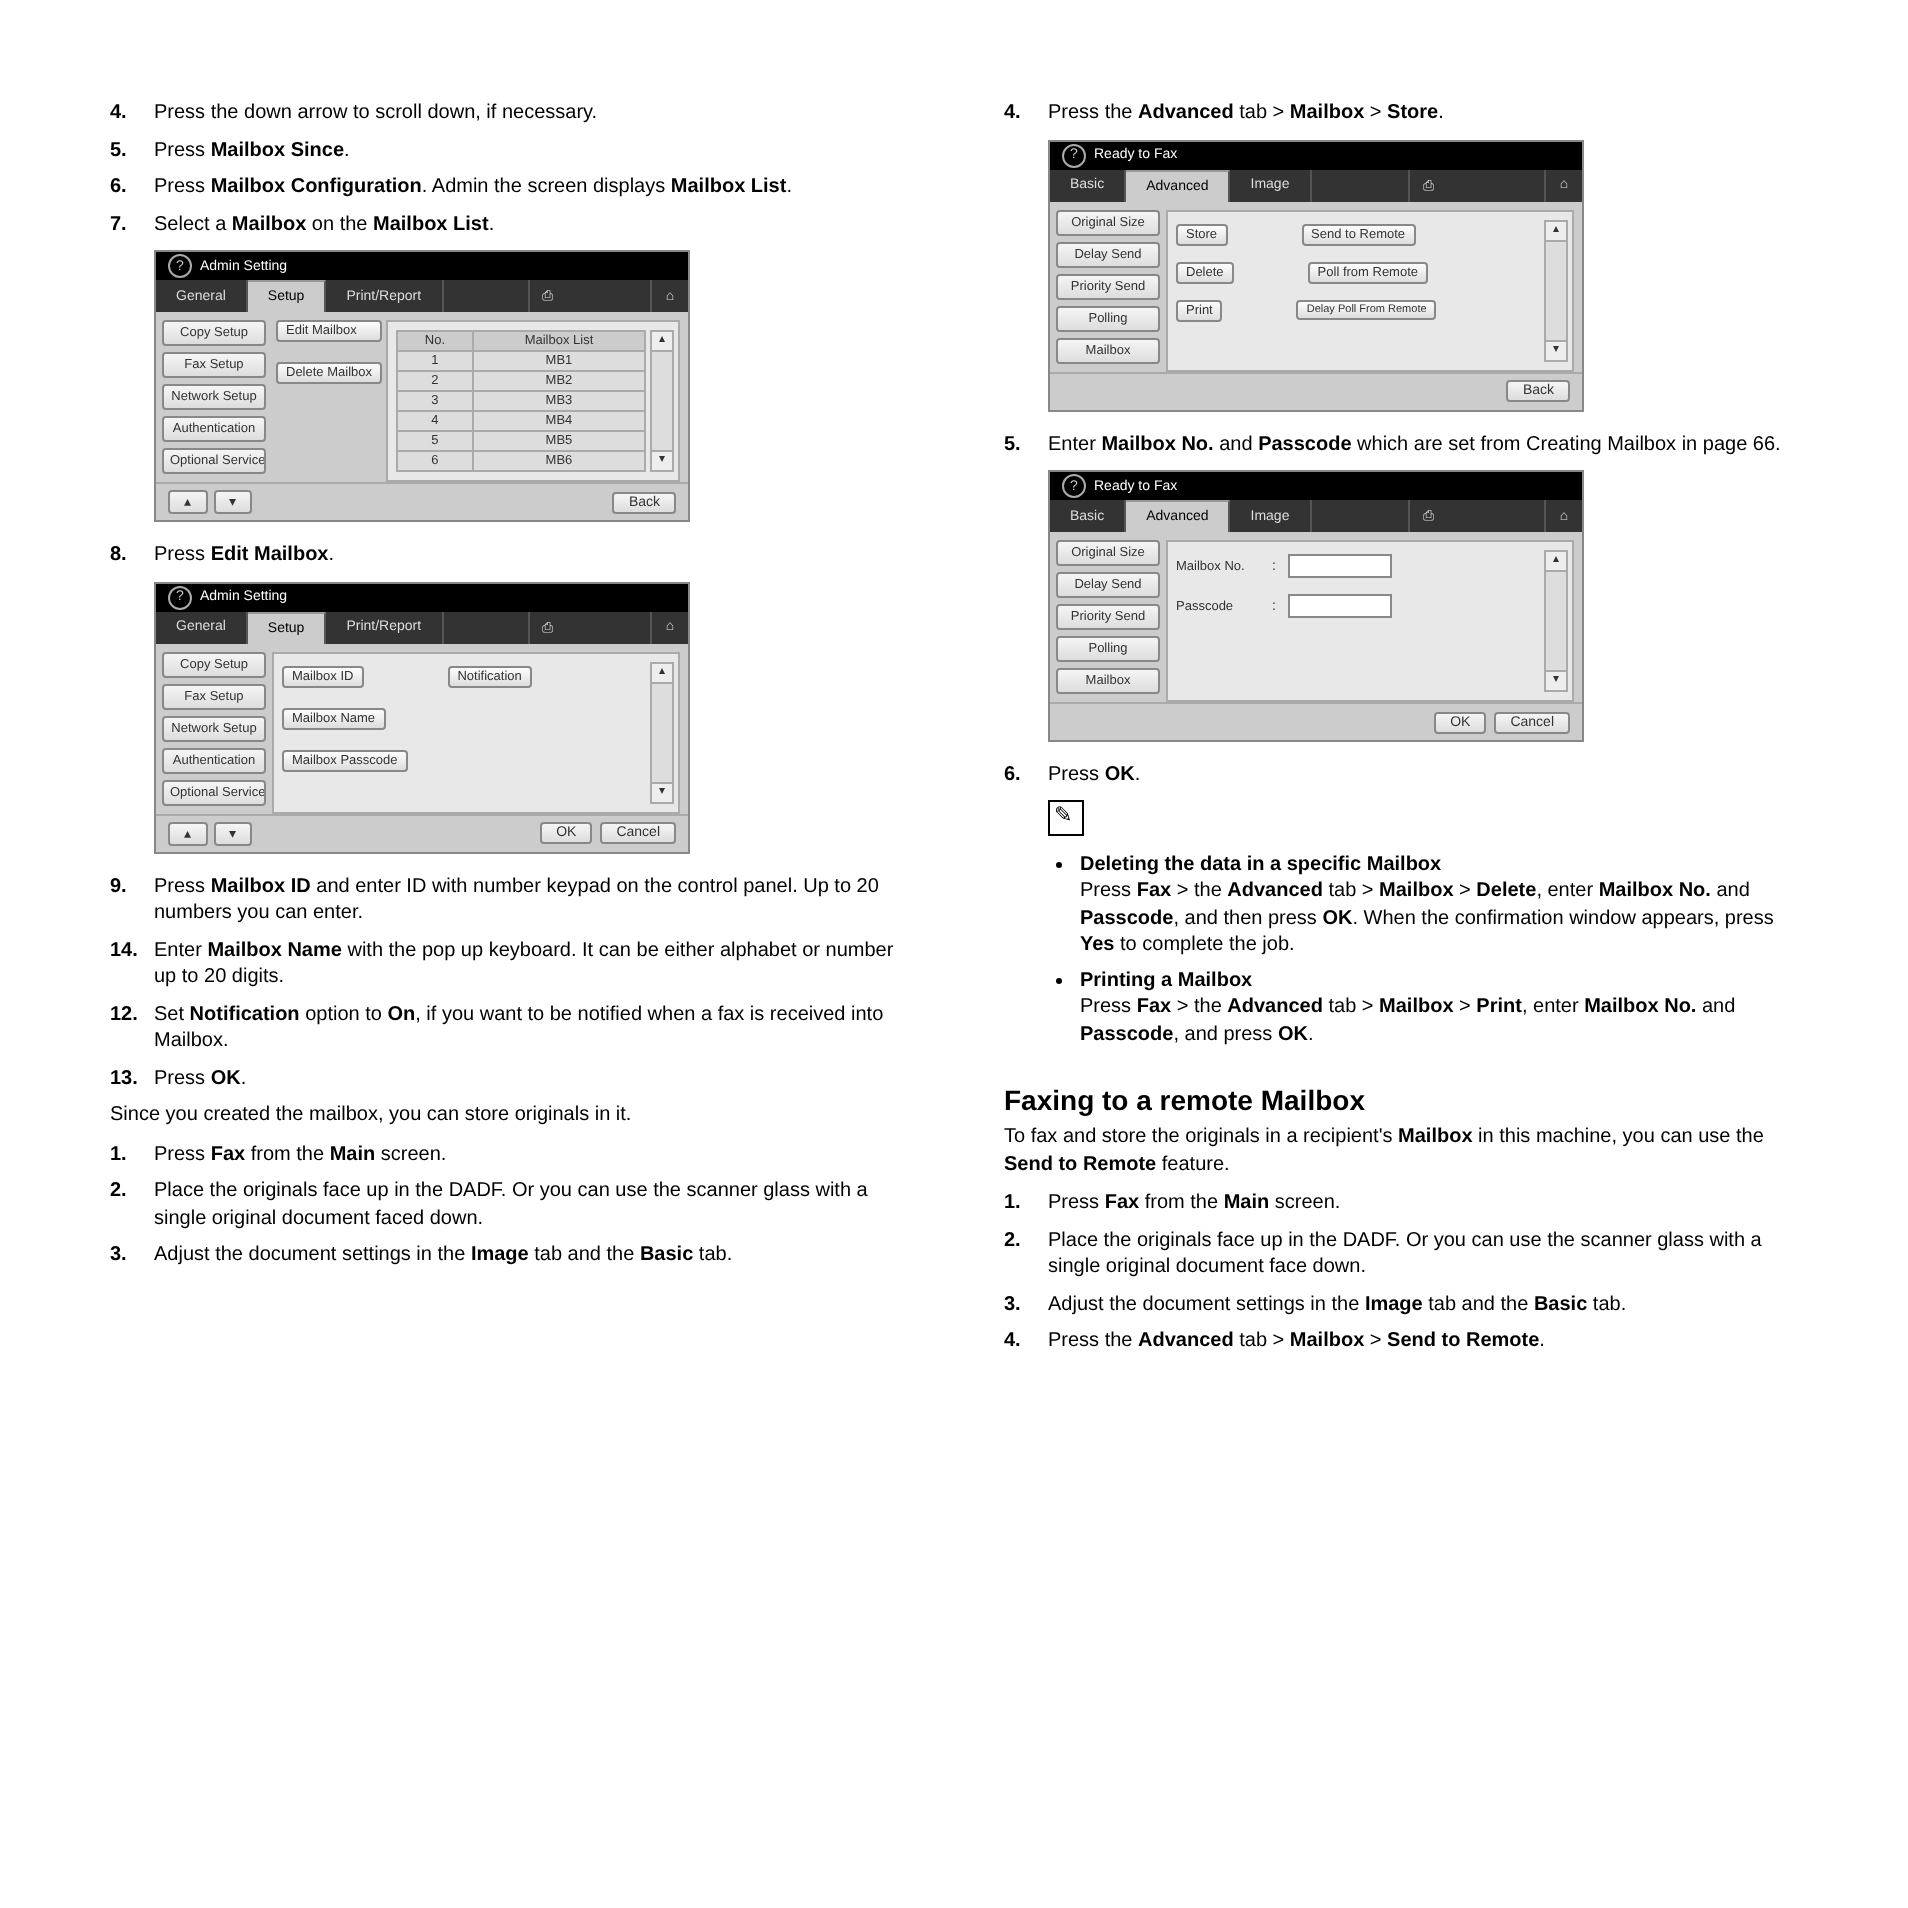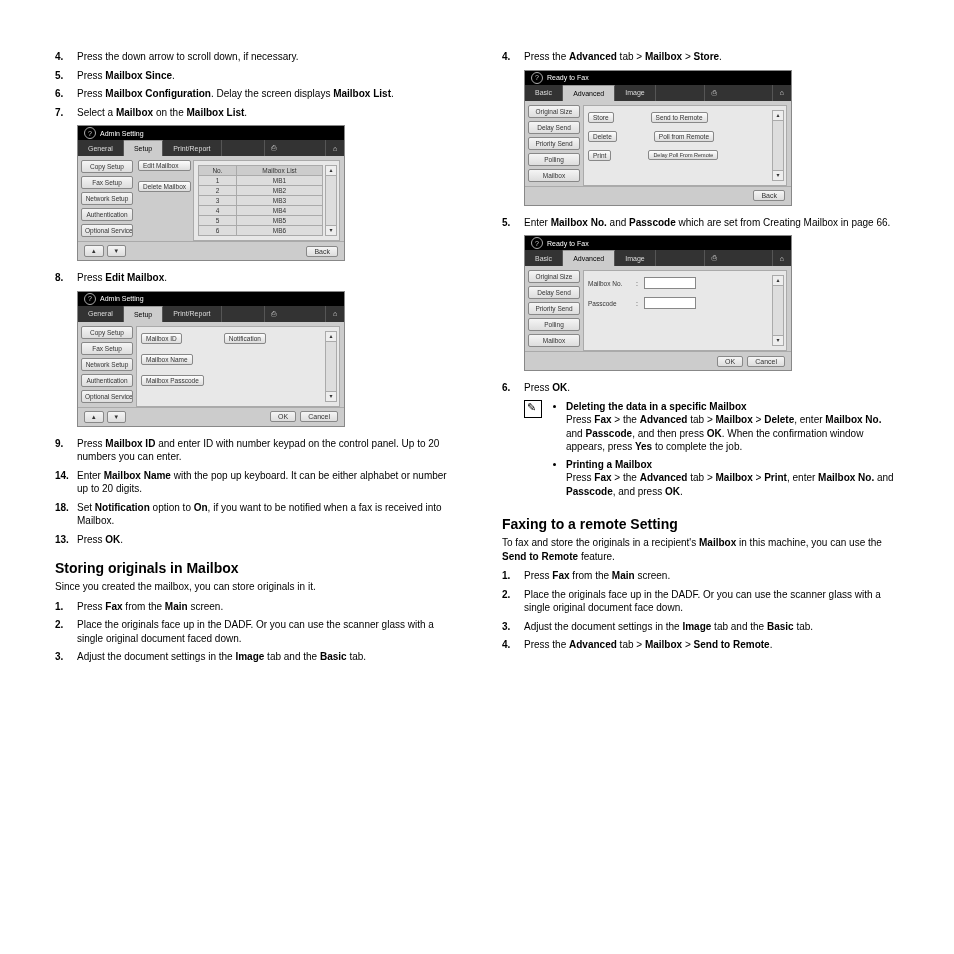--- a/index.html
+++ b/index.html
@@ -47,20 +47,21 @@
     margin: 14px 0 4px 0;
   }
   .intro {
     margin: 0 0 6px 0;
     line-height: 1.35;
   }
   .note {
     display: flex;
     gap: 8px;
     margin: 4px 0 4px 22px;
+    flex-direction: column;
   }
   .note-icon {
     width: 16px;
     height: 16px;
     border: 1px solid #000;
     display: inline-block;
     flex-shrink: 0;
     position: relative;
   }
   .note-icon::before {
@@ -227,21 +228,21 @@
 </style>
 </head>
 <body>
 
 <div class="page">
 
   <div class="col">
     <ol class="steps">
       <li><span class="num">4.</span><span>Press the down arrow to scroll down, if necessary.</span></li>
       <li><span class="num">5.</span><span>Press </span><b>Mailbox Since</b><span>.</span></li>
-      <li><span class="num">6.</span><span>Press </span><b>Mailbox Configuration</b><span>. Delay the screen displays </span><b>Mailbox List</b><span>.</span></li>
+      <li><span class="num">6.</span><span>Press </span><b>Mailbox Configuration</b><span>. Admin the screen displays </span><b>Mailbox List</b><span>.</span></li>
       <li><span class="num">7.</span><span>Select a </span><b>Mailbox</b><span> on the </span><b>Mailbox List</b><span>.</span></li>
     </ol>
 
     <div class="shot">
       <div class="titlebar">
           <span class="q">?</span>
           <span>Admin Setting</span>
         </div>
       <div class="tabbar">
         <div class="tab">General</div>
@@ -360,25 +361,24 @@
         <div class="fbtn">OK</div>
         <div class="fbtn">Cancel</div>
       </div>
     </div>
 
     <ol class="steps">
       <li><span class="num">9.</span><span>Press <b>Mailbox ID</b> and enter ID with number keypad on the control panel. Up to 20 numbers you can enter.</span></li>
       <li><span class="num">14.</span><span>Enter <b>Mailbox Name</b> with the pop up keyboard. It can be either alphabet or number up to 20 digits.</span></li>
     </ol>
     <ol class="steps">
-      <li><span class="num">18.</span><span>Set <b>Notification</b> option to <b>On</b>, if you want to be notified when a fax is received into Mailbox.</span></li>
+      <li><span class="num">12.</span><span>Set <b>Notification</b> option to <b>On</b>, if you want to be notified when a fax is received into Mailbox.</span></li>
       <li><span class="num">13.</span><span>Press <b>OK</b>.</span></li>
     </ol>
 
-    <h2 class="section">Storing originals in Mailbox</h2>
     <p class="intro">Since you created the mailbox, you can store originals in it.</p>
     <ol class="steps">
       <li><span class="num">1.</span><span>Press <b>Fax</b> from the <b>Main</b> screen.</span></li>
       <li><span class="num">2.</span><span>Place the originals face up in the DADF. Or you can use the scanner glass with a single original document faced down.</span></li>
       <li><span class="num">3.</span><span>Adjust the document settings in the <b>Image</b> tab and the <b>Basic</b> tab.</span></li>
     </ol>
   </div>
 
   <div class="col">
     <ol class="steps">
@@ -486,21 +486,21 @@
     <div class="note">
       <span class="note-icon"></span>
       <div class="note-body">
         <ul>
           <li><b>Deleting the data in a specific Mailbox</b><br><span>Press <b>Fax</b> &gt; the <b>Advanced</b> tab &gt; <b>Mailbox</b> &gt; <b>Delete</b>, enter <b>Mailbox No.</b> and <b>Passcode</b>, and then press <b>OK</b>. When the confirmation window appears, press <b>Yes</b> to complete the job.</span></li>
           <li><b>Printing a Mailbox</b><br><span>Press <b>Fax</b> &gt; the <b>Advanced</b> tab &gt; <b>Mailbox</b> &gt; <b>Print</b>, enter <b>Mailbox No.</b> and <b>Passcode</b>, and press <b>OK</b>.</span></li>
         </ul>
       </div>
     </div>
 
-    <h2 class="section">Faxing to a remote Setting</h2>
+    <h2 class="section">Faxing to a remote Mailbox</h2>
     <p class="intro">To fax and store the originals in a recipient's <b>Mailbox</b> in this machine, you can use the <b>Send to Remote</b> feature.</p>
     <ol class="steps">
       <li><span class="num">1.</span><span>Press <b>Fax</b> from the <b>Main</b> screen.</span></li>
       <li><span class="num">2.</span><span>Place the originals face up in the DADF. Or you can use the scanner glass with a single original document face down.</span></li>
       <li><span class="num">3.</span><span>Adjust the document settings in the <b>Image</b> tab and the <b>Basic</b> tab.</span></li>
       <li><span class="num">4.</span><span>Press the <b>Advanced</b> tab &gt; <b>Mailbox</b> &gt; <b>Send to Remote</b>.</span></li>
     </ol>
   </div>
 
 </div>

